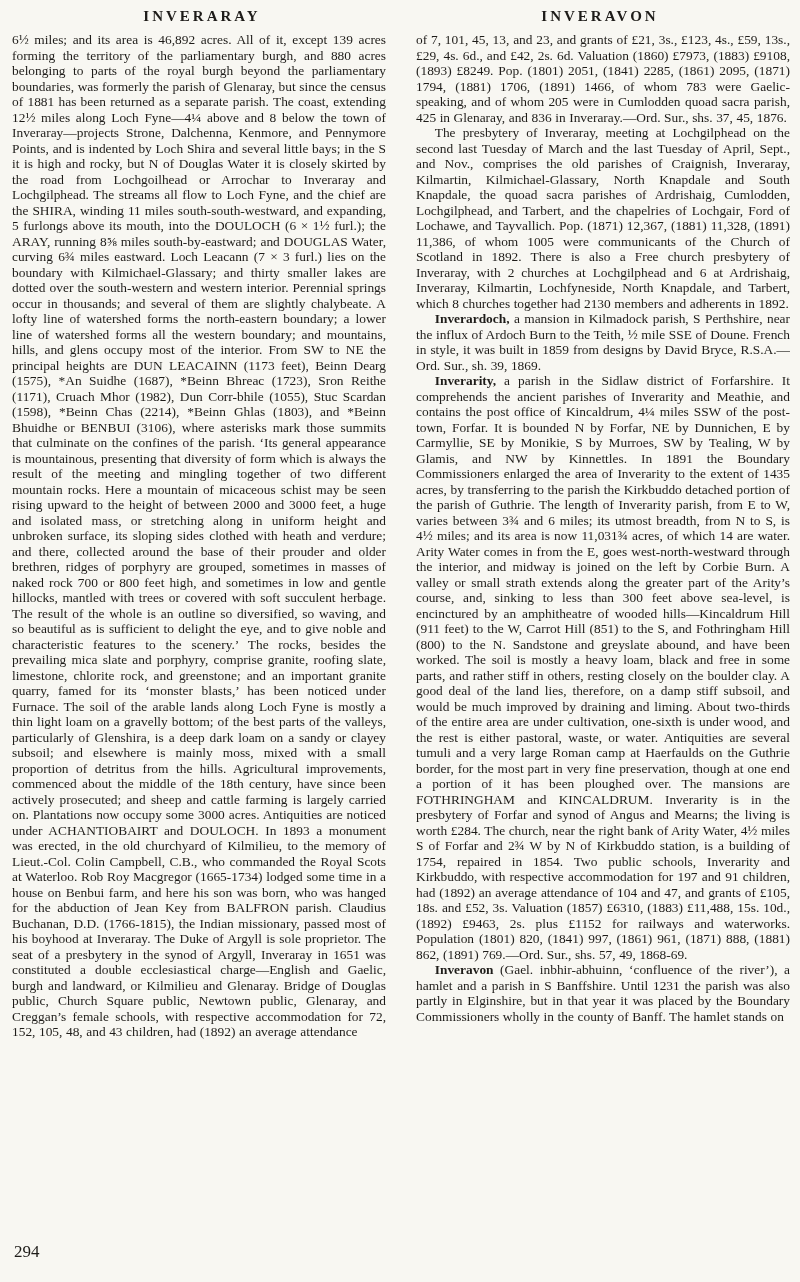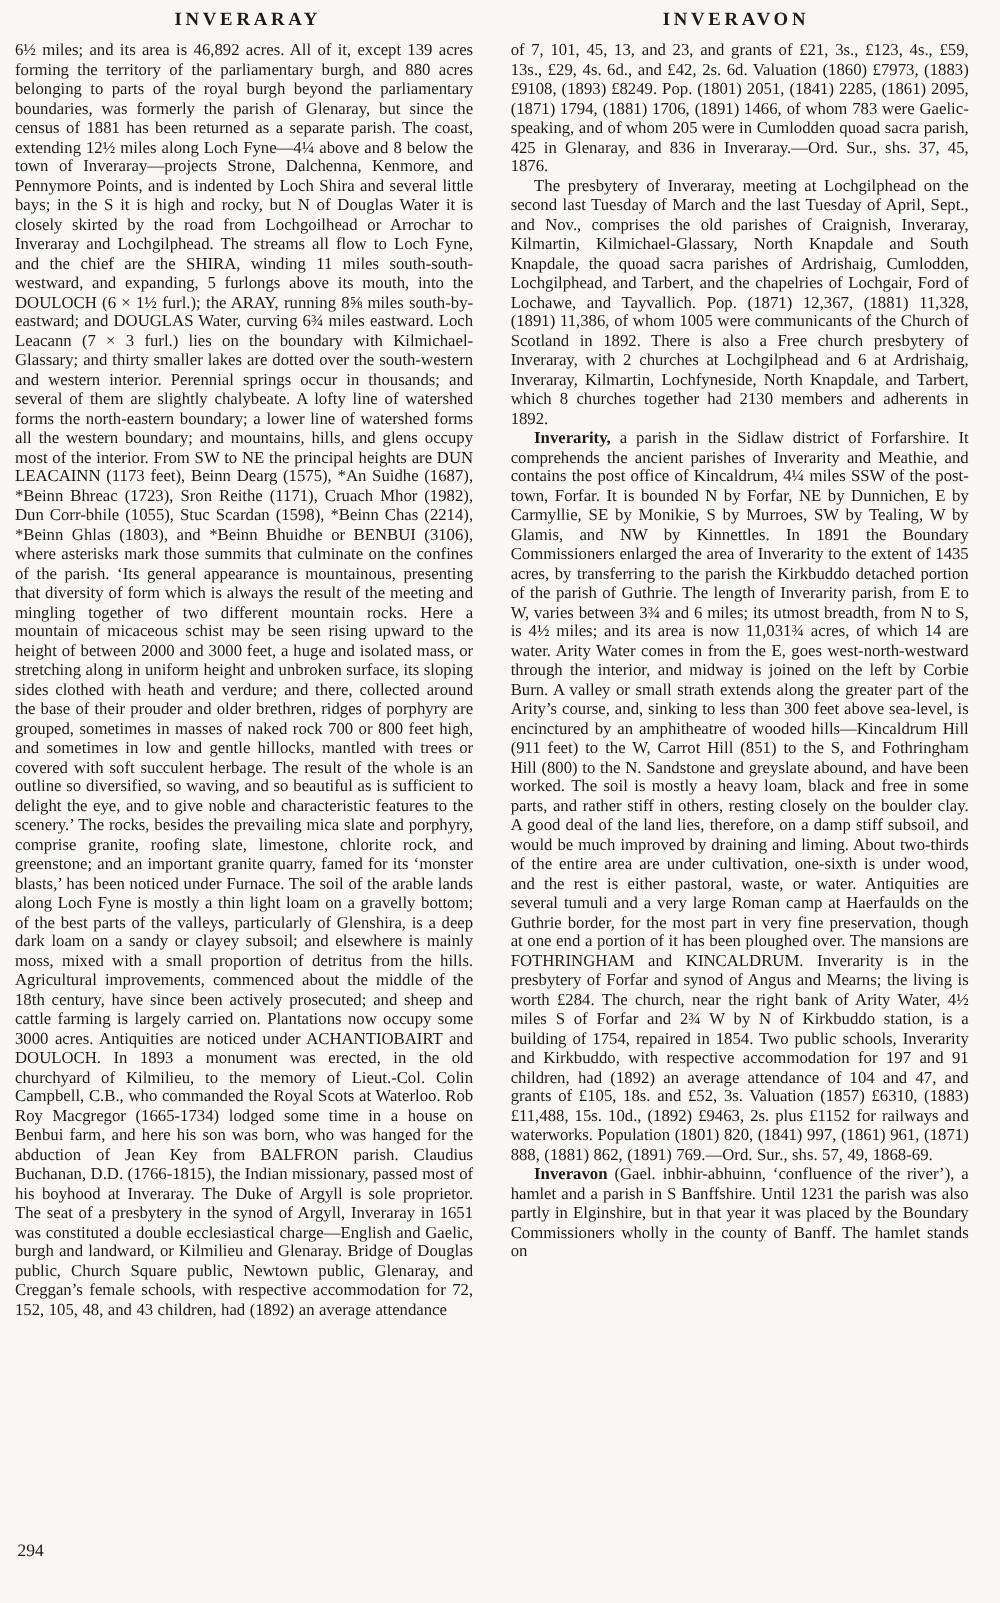--- a/index.html
+++ b/index.html
@@ -6,21 +6,21 @@
   body {
     width: 800px;
     height: 1282px;
     background: #f8f7f2;
     color: #1e1c19;
     font-family: "Liberation Serif", serif;
     overflow: hidden;
     position: relative;
   }
   .page {
-    padding: 8px 25px 0 12px;
+    padding: 8px 10px 0 12px;
     position: relative;
     height: 1274px;
     box-sizing: border-box;
   }
   .headers {
     display: flex;
     gap: 18px;
     margin-bottom: 7px;
   }
   .running-head {
@@ -50,22 +50,22 @@
   }
   .col p.cont {
     text-indent: 0;
   }
   .lead {
     font-weight: bold;
   }
   .pageno {
     position: absolute;
     left: 14px;
-    bottom: 24px;
-    font-size: 14px;
+    bottom: 12px;
+    font-size: 17px;
   }
 </style>
 </head>
 <body>
 
 <div class="page">
 
   <div class="headers">
     <div class="running-head">INVERARAY</div>
     <div class="running-head">INVERAVON</div>
@@ -75,20 +75,21 @@
 
     <div class="col">
       <p class="cont">6½ miles; and its area is 46,892 acres.  All of it, except 139 acres forming the territory of the parliamentary burgh, and 880 acres belonging to parts of the royal burgh beyond the parliamentary boundaries, was formerly the parish of Glenaray, but since the census of 1881 has been returned as a separate parish.  The coast, extending 12½ miles along Loch Fyne—4¼ above and 8 below the town of Inveraray—projects Strone, Dalchenna, Kenmore, and Pennymore Points, and is indented by Loch Shira and several little bays; in the S it is high and rocky, but N of Douglas Water it is closely skirted by the road from Lochgoilhead or Arrochar to Inveraray and Lochgilphead.  The streams all flow to Loch Fyne, and the chief are the SHIRA, winding 11 miles south-south-westward, and expanding, 5 furlongs above its mouth, into the DOULOCH (6 × 1½ furl.); the ARAY, running 8⅝ miles south-by-eastward; and DOUGLAS Water, curving 6¾ miles eastward.  Loch Leacann (7 × 3 furl.) lies on the boundary with Kilmichael-Glassary; and thirty smaller lakes are dotted over the south-western and western interior.  Perennial springs occur in thousands; and several of them are slightly chalybeate.  A lofty line of watershed forms the north-eastern boundary; a lower line of watershed forms all the western boundary; and mountains, hills, and glens occupy most of the interior.  From SW to NE the principal heights are DUN LEACAINN (1173 feet), Beinn Dearg (1575), *An Suidhe (1687), *Beinn Bhreac (1723), Sron Reithe (1171), Cruach Mhor (1982), Dun Corr-bhile (1055), Stuc Scardan (1598), *Beinn Chas (2214), *Beinn Ghlas (1803), and *Beinn Bhuidhe or BENBUI (3106), where asterisks mark those summits that culminate on the confines of the parish.  ‘Its general appearance is mountainous, presenting that diversity of form which is always the result of the meeting and mingling together of two different mountain rocks.  Here a mountain of micaceous schist may be seen rising upward to the height of between 2000 and 3000 feet, a huge and isolated mass, or stretching along in uniform height and unbroken surface, its sloping sides clothed with heath and verdure; and there, collected around the base of their prouder and older brethren, ridges of porphyry are grouped, sometimes in masses of naked rock 700 or 800 feet high, and sometimes in low and gentle hillocks, mantled with trees or covered with soft succulent herbage.  The result of the whole is an outline so diversified, so waving, and so beautiful as is sufficient to delight the eye, and to give noble and characteristic features to the scenery.’  The rocks, besides the prevailing mica slate and porphyry, comprise granite, roofing slate, limestone, chlorite rock, and greenstone; and an important granite quarry, famed for its ‘monster blasts,’ has been noticed under Furnace.  The soil of the arable lands along Loch Fyne is mostly a thin light loam on a gravelly bottom; of the best parts of the valleys, particularly of Glenshira, is a deep dark loam on a sandy or clayey subsoil; and elsewhere is mainly moss, mixed with a small proportion of detritus from the hills.  Agricultural improvements, commenced about the middle of the 18th century, have since been actively prosecuted; and sheep and cattle farming is largely carried on.  Plantations now occupy some 3000 acres.  Antiquities are noticed under ACHANTIOBAIRT and DOULOCH.  In 1893 a monument was erected, in the old churchyard of Kilmilieu, to the memory of Lieut.-Col. Colin Campbell, C.B., who commanded the Royal Scots at Waterloo.  Rob Roy Macgregor (1665-1734) lodged some time in a house on Benbui farm, and here his son was born, who was hanged for the abduction of Jean Key from BALFRON parish.  Claudius Buchanan, D.D. (1766-1815), the Indian missionary, passed most of his boyhood at Inveraray.  The Duke of Argyll is sole proprietor.  The seat of a presbytery in the synod of Argyll, Inveraray in 1651 was constituted a double ecclesiastical charge—English and Gaelic, burgh and landward, or Kilmilieu and Glenaray.  Bridge of Douglas public, Church Square public, Newtown public, Glenaray, and Creggan’s female schools, with respective accommodation for 72, 152, 105, 48, and 43 children, had (1892) an average attendance</p>
     </div>
 
     <div class="col">
       <p class="cont">of 7, 101, 45, 13, and 23, and grants of £21, 3s., £123, 4s., £59, 13s., £29, 4s. 6d., and £42, 2s. 6d.  Valuation (1860) £7973, (1883) £9108, (1893) £8249.  Pop. (1801) 2051, (1841) 2285, (1861) 2095, (1871) 1794, (1881) 1706, (1891) 1466, of whom 783 were Gaelic-speaking, and of whom 205 were in Cumlodden quoad sacra parish, 425 in Glenaray, and 836 in Inveraray.—Ord. Sur., shs. 37, 45, 1876.</p>
 
       <p>The presbytery of Inveraray, meeting at Lochgilphead on the second last Tuesday of March and the last Tuesday of April, Sept., and Nov., comprises the old parishes of Craignish, Inveraray, Kilmartin, Kilmichael-Glassary, North Knapdale and South Knapdale, the quoad sacra parishes of Ardrishaig, Cumlodden, Lochgilphead, and Tarbert, and the chapelries of Lochgair, Ford of Lochawe, and Tayvallich.  Pop. (1871) 12,367, (1881) 11,328, (1891) 11,386, of whom 1005 were communicants of the Church of Scotland in 1892.  There is also a Free church presbytery of Inveraray, with 2 churches at Lochgilphead and 6 at Ardrishaig, Inveraray, Kilmartin, Lochfyneside, North Knapdale, and Tarbert, which 8 churches together had 2130 members and adherents in 1892.</p>
 
+      <p><span class="lead">Inverardoch,</span><span> a mansion in Kilmadock parish, S Perthshire, near the influx of Ardoch Burn to the Teith, ½ mile SSE of Doune.  French in style, it was built in 1859 from designs by David Bryce, R.S.A.—Ord. Sur., sh. 39, 1869.</span></p>
 
       <p><span class="lead">Inverarity,</span><span> a parish in the Sidlaw district of Forfarshire.  It comprehends the ancient parishes of Inverarity and Meathie, and contains the post office of Kincaldrum, 4¼ miles SSW of the post-town, Forfar.  It is bounded N by Forfar, NE by Dunnichen, E by Carmyllie, SE by Monikie, S by Murroes, SW by Tealing, W by Glamis, and NW by Kinnettles.  In 1891 the Boundary Commissioners enlarged the area of Inverarity to the extent of 1435 acres, by transferring to the parish the Kirkbuddo detached portion of the parish of Guthrie.  The length of Inverarity parish, from E to W, varies between 3¾ and 6 miles; its utmost breadth, from N to S, is 4½ miles; and its area is now 11,031¾ acres, of which 14 are water.  Arity Water comes in from the E, goes west-north-westward through the interior, and midway is joined on the left by Corbie Burn.  A valley or small strath extends along the greater part of the Arity’s course, and, sinking to less than 300 feet above sea-level, is encinctured by an amphitheatre of wooded hills—Kincaldrum Hill (911 feet) to the W, Carrot Hill (851) to the S, and Fothringham Hill (800) to the N.  Sandstone and greyslate abound, and have been worked.  The soil is mostly a heavy loam, black and free in some parts, and rather stiff in others, resting closely on the boulder clay.  A good deal of the land lies, therefore, on a damp stiff subsoil, and would be much improved by draining and liming.  About two-thirds of the entire area are under cultivation, one-sixth is under wood, and the rest is either pastoral, waste, or water.  Antiquities are several tumuli and a very large Roman camp at Haerfaulds on the Guthrie border, for the most part in very fine preservation, though at one end a portion of it has been ploughed over.  The mansions are FOTHRINGHAM and KINCALDRUM.  Inverarity is in the presbytery of Forfar and synod of Angus and Mearns; the living is worth £284.  The church, near the right bank of Arity Water, 4½ miles S of Forfar and 2¾ W by N of Kirkbuddo station, is a building of 1754, repaired in 1854.  Two public schools, Inverarity and Kirkbuddo, with respective accommodation for 197 and 91 children, had (1892) an average attendance of 104 and 47, and grants of £105, 18s. and £52, 3s.  Valuation (1857) £6310, (1883) £11,488, 15s. 10d., (1892) £9463, 2s. plus £1152 for railways and waterworks.  Population (1801) 820, (1841) 997, (1861) 961, (1871) 888, (1881) 862, (1891) 769.—Ord. Sur., shs. 57, 49, 1868-69.</span></p>
 
 
       <p><span class="lead">Inveravon</span><span> (Gael. inbhir-abhuinn, ‘confluence of the river’), a hamlet and a parish in S Banffshire.  Until 1231 the parish was also partly in Elginshire, but in that year it was placed by the Boundary Commissioners wholly in the county of Banff.  The hamlet stands on</span></p>
     </div>
 
   </div>
 
   <div class="pageno">294</div>

